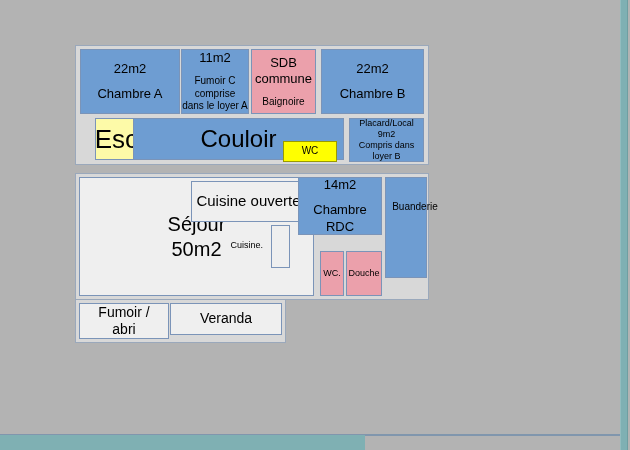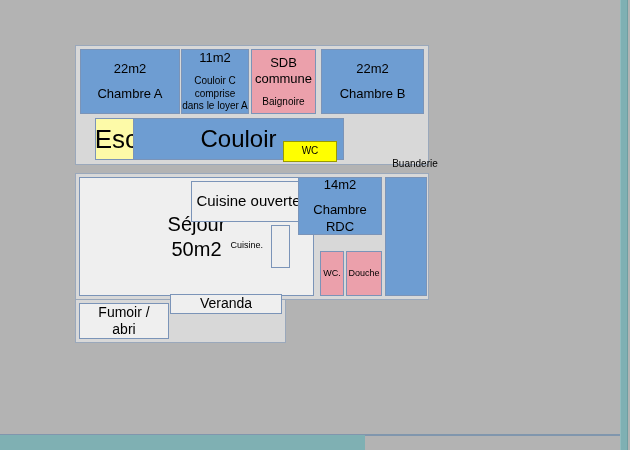--- a/index.html
+++ b/index.html
@@ -107,21 +107,21 @@
 
   <div class="shell" style="left:75px; top:45px; width:354px; height:120px;"></div>
 
   <div class="room fill-blue" style="left:80px; top:49px; width:100px; height:65px;">
     <span class="line t-13">22m2</span>
     <span class="line t-13 gap-line">Chambre A</span>
   </div>
 
   <div class="room fill-blue" style="left:181px; top:49px; width:68px; height:65px;">
     <span class="line t-11">11m2</span>
-    <span class="line t-10 gap-line">Couloir C</span>
+    <span class="line t-10 gap-line">Fumoir C</span>
     <span class="line t-10">comprise</span>
     <span class="line t-10">dans le loyer A</span>
   </div>
 
   <div class="room fill-pink" style="left:251px; top:49px; width:65px; height:65px;">
     <span class="line t-11">SDB</span>
     <span class="line t-11">commune</span>
     <span class="line t-10 gap-line">Baignoire</span>
   </div>
 
@@ -135,20 +135,26 @@
   </div>
 
   <div class="room fill-blue" style="left:133px; top:118px; width:211px; height:42px;">
     <span class="line t-cor">Couloir</span>
   </div>
 
   <div class="room fill-yellow" style="left:283px; top:141px; width:54px; height:21px; border-color:#9a9a00;">
     <span class="line t-10">WC</span>
   </div>
 
+  <div class="room fill-blue" style="left:349px; top:118px; width:75px; height:44px;">
+    <span class="line t-9">Placard/Local</span>
+    <span class="line t-9">9m2</span>
+    <span class="line t-9">Compris dans</span>
+    <span class="line t-9">loyer B</span>
+  </div>
 
   <div class="shell" style="left:75px; top:173px; width:354px; height:127px; background:#d8d8d8;"></div>
 
   <div class="room fill-light" style="left:79px; top:177px; width:235px; height:119px; justify-content:center;">
     <span class="line t-sej">Séjour</span>
     <span class="line t-sej">50m2</span>
   </div>
 
   <div class="room fill-light" style="left:191px; top:181px; width:115px; height:41px;">
     <span class="line t-cuis">Cuisine ouverte</span>
@@ -156,40 +162,40 @@
 
   <div class="room no-fill" style="left:271px; top:225px; width:19px; height:43px; background:#efefef;"></div>
   <div style="position:absolute; left:263px; top:240px; font-size:9px; color:#000;
               transform:translateX(-100%); white-space:nowrap;">Cuisine.</div>
 
   <div class="room fill-blue" style="left:298px; top:177px; width:84px; height:58px;">
     <span class="line t-11">14m2</span>
     <span class="line t-11 gap-line">Chambre RDC</span>
   </div>
 
-  <div class="room fill-blue" style="left:385px; top:177px; width:42px; height:119px; justify-content:flex-start;">
+  <div class="room fill-blue" style="left:385px; top:177px; width:42px; height:101px; justify-content:center;">
     <span class="line t-10 overflow-label" style="position:relative; top:-20px; left:9px;">Buanderie</span>
   </div>
 
   <div class="room fill-pink" style="left:320px; top:251px; width:24px; height:45px;">
     <span class="line t-9">WC.</span>
   </div>
 
   <div class="room fill-pink" style="left:346px; top:251px; width:36px; height:45px;">
     <span class="line t-9">Douche</span>
   </div>
 
   <div class="shell" style="left:75px; top:299px; width:211px; height:44px;"></div>
 
   <div class="room fill-light" style="left:79px; top:303px; width:90px; height:36px;">
     <span class="line t-ver">Fumoir /</span>
     <span class="line t-ver">abri</span>
   </div>
 
-  <div class="room fill-light" style="left:170px; top:294px; width:112px; height:20px;">
+  <div class="room fill-light" style="left:170px; top:303px; width:112px; height:32px;">
     <span class="line t-ver">Veranda</span>
   </div>
 
   <div class="edge-strip-right"></div>
   <div class="edge-strip-right-outer"></div>
   <div class="edge-bar-bottom"></div>
   <div class="edge-line-bottom"></div>
 
 </div>
 

